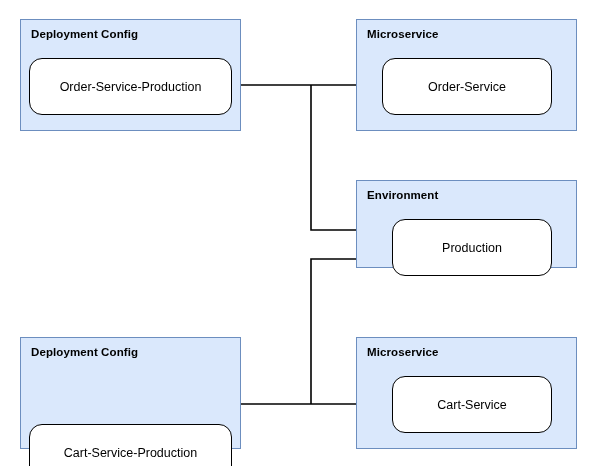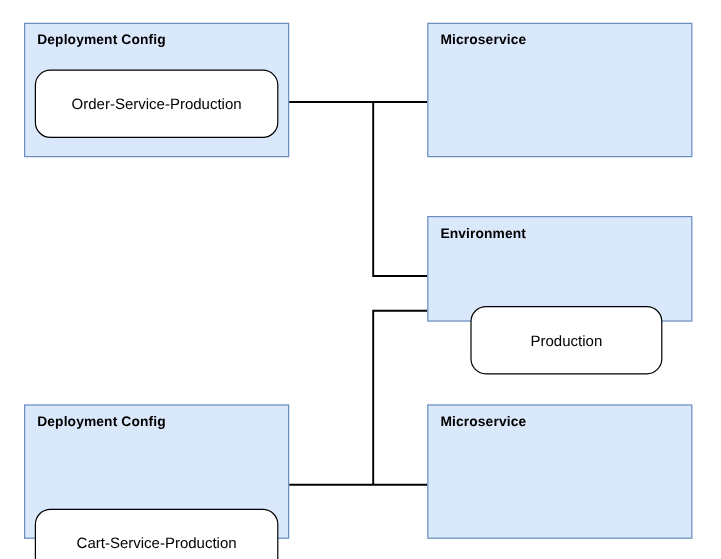--- a/index.html
+++ b/index.html
@@ -81,33 +81,39 @@
 
   <div class="group" style="left:20px; top:19px; width:221px; height:112px;">
     <div class="group-title">Deployment Config</div>
     <div class="node" style="left:8px; top:38px; width:203px; height:57px;">
       <span class="node-label">Order-Service-Production</span>
     </div>
   </div>
 
   <div class="group" style="left:356px; top:19px; width:221px; height:112px;">
     <div class="group-title">Microservice</div>
+    <div class="node" style="left:25px; top:38px; width:170px; height:57px;">
+      <span class="node-label">Order-Service</span>
+    </div>
   </div>
 
   <div class="group" style="left:356px; top:180px; width:221px; height:88px;">
     <div class="group-title">Environment</div>
-    <div class="node" style="left:35px; top:38px; width:160px; height:57px;margin-top:36px;">
+    <div class="node" style="left:35px; top:38px; width:160px; height:57px;">
       <span class="node-label">Production</span>
     </div>
   </div>
 
   <div class="group" style="left:20px; top:337px; width:221px; height:112px;">
     <div class="group-title">Deployment Config</div>
     <div class="node" style="left:8px; top:38px; width:203px; height:57px;margin-top:48px;">
       <span class="node-label">Cart-Service-Production</span>
     </div>
   </div>
 
   <div class="group" style="left:356px; top:337px; width:221px; height:112px;">
     <div class="group-title">Microservice</div>
+    <div class="node" style="left:35px; top:38px; width:160px; height:57px;">
+      <span class="node-label">Cart-Service</span>
+    </div>
   </div>
 
 </div>
 
 </body></html>

